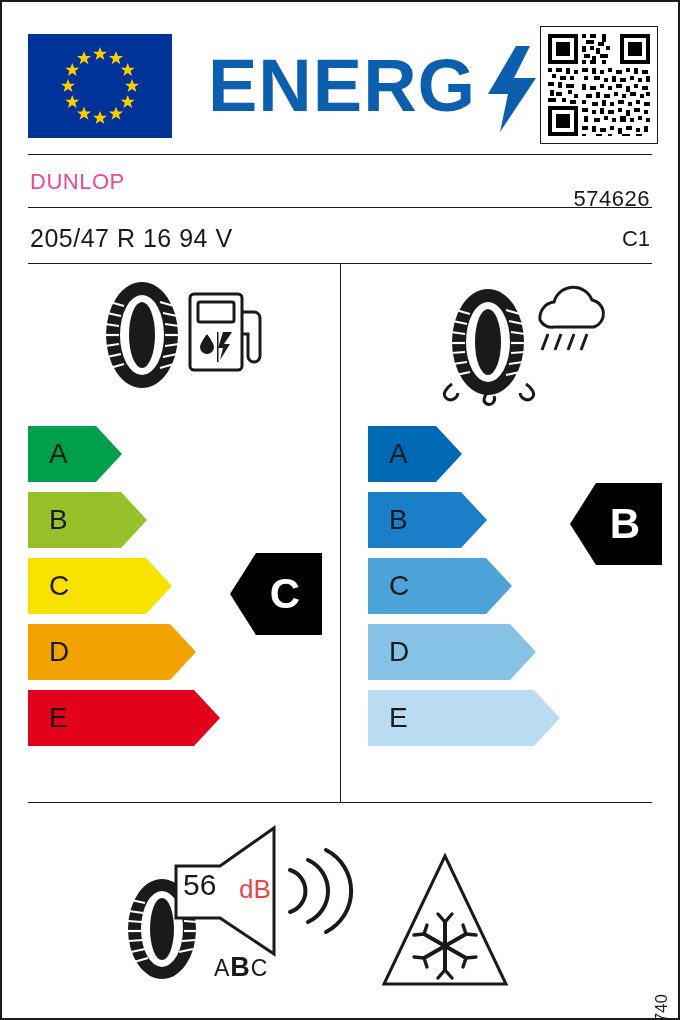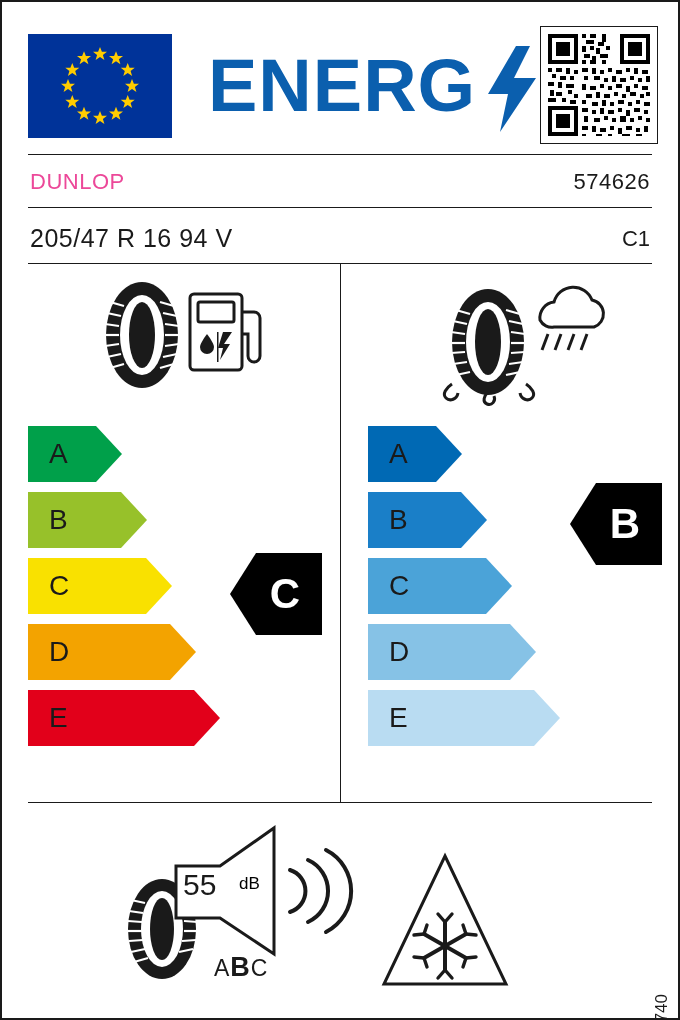--- a/index.html
+++ b/index.html
@@ -75,21 +75,21 @@
   
   .brand {
     position: absolute;
     left: 28px; top: 167px;
     font-size: 22px;
     letter-spacing: 0.5px;
     color: #ec4899;
   }
   .serial {
     position: absolute;
-    right: 28px; top: 167px;
+    right: 28px; top: 184px;
     font-size: 22px;
     letter-spacing: 0.5px;
     color: #1a1a1a;
     text-align: right;
   }
 
   
   .tyre-size {
     position: absolute;
     left: 28px; top: 222px;
@@ -175,22 +175,22 @@
   }
   .noise-db {
     position: absolute;
     left: 181px; top: 866px;
     font-size: 30px;
     color: #1a1a1a;
   }
   .noise-unit {
     position: absolute;
     left: 237px; top: 872px;
-    font-size: 17px;
-    color: #000000;
+    font-size: 26px;
+    color: #ef4444;
   }
   .noise-classes {
     position: absolute;
     left: 212px; top: 950px;
     font-size: 23px;
     color: #1a1a1a;
     letter-spacing: 1px;
     text-align: center;
   }
   .noise-classes b { font-size: 27px; }
@@ -573,21 +573,21 @@
         <polygon points="62,42 106,42 160,4 160,130 106,94 62,94"></polygon>
       </g>
 
       <g fill="none" stroke="#1a1a1a" stroke-width="4" stroke-linecap="round">
         <path d="M176 46 a22 22 0 0 1 0 42"></path>
         <path d="M194 36 a34 34 0 0 1 0 62"></path>
         <path d="M212 26 a46 46 0 0 1 0 82"></path>
       </g>
     </svg>
   </div>
-  <div class="noise-db">55</div>
+  <div class="noise-db">56</div>
   <div class="noise-unit">dB</div>
   <div class="noise-classes">
     <span>A</span><b>B</b><span>C</span>
   </div>
 
   <div class="snow-block">
     <svg width="130" height="140" viewBox="0 0 130 140">
       <polygon points="65,6 126,134 4,134" fill="#ffffff" stroke="#1a1a1a" stroke-width="3"></polygon>
       <g stroke="#1a1a1a" stroke-width="4" stroke-linecap="round" fill="none" transform="translate(65,96)">
         <line x1="0" y1="-24" x2="0" y2="24"></line>

